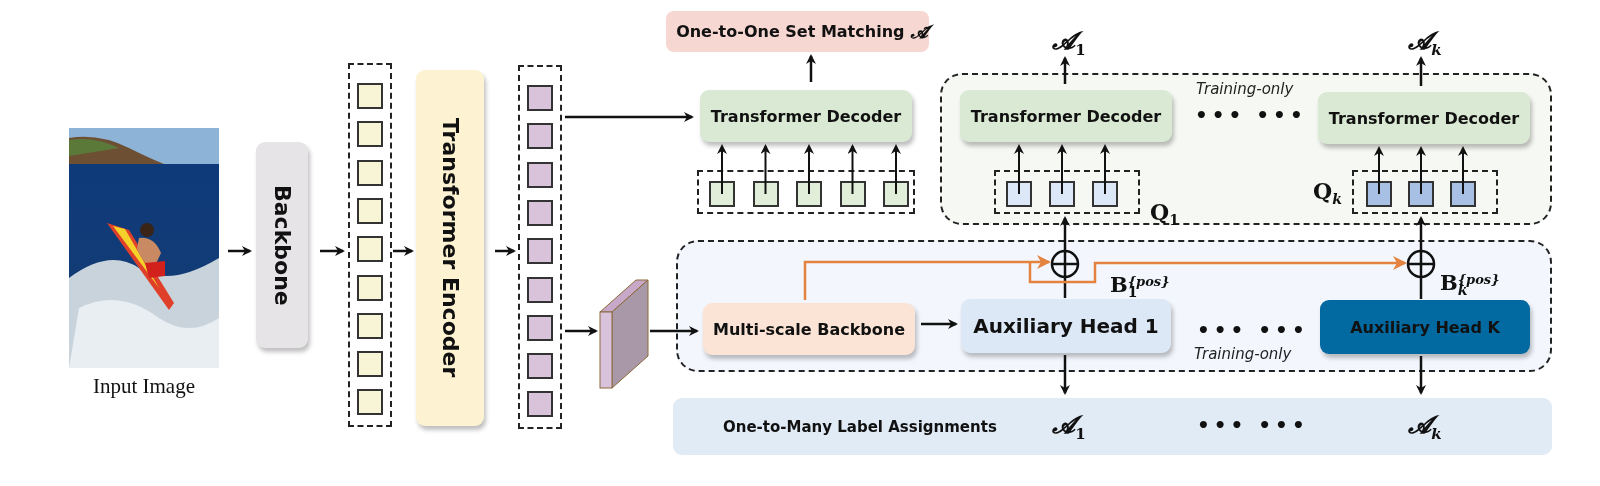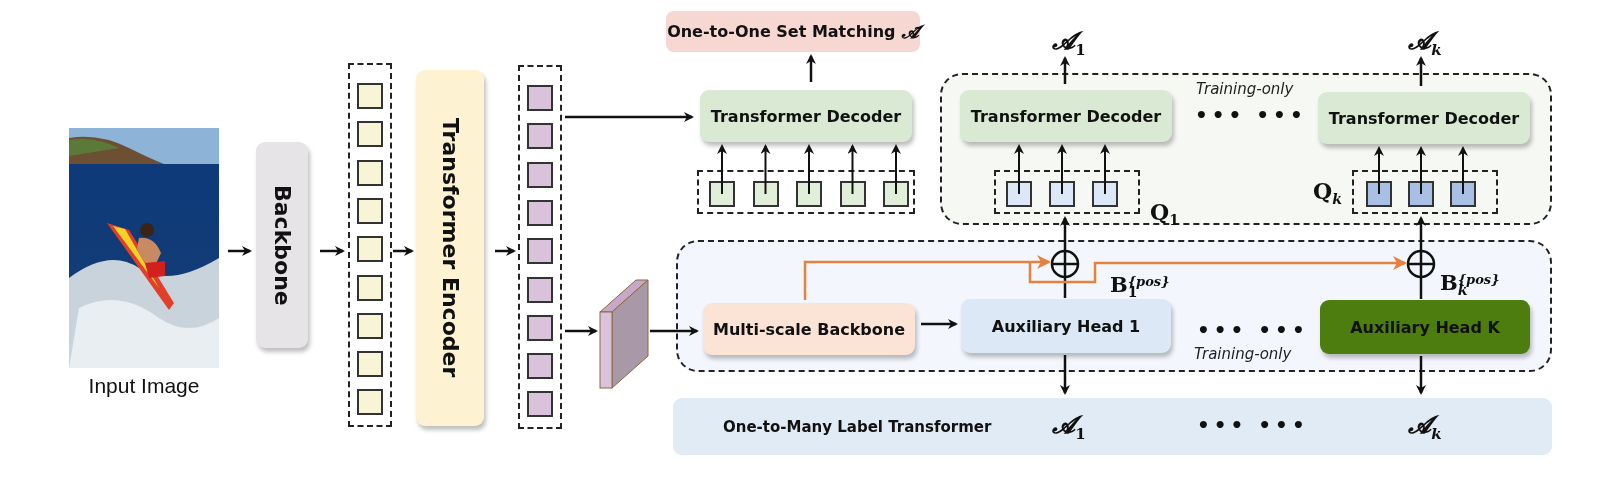--- a/index.html
+++ b/index.html
@@ -37,21 +37,21 @@
     <rect x="0" y="36" width="150" height="204" fill="url(#sea)"></rect>
     <path d="M0 150 Q40 120 70 140 Q100 160 150 130 L150 240 L0 240 Z" fill="#c9d3db"></path>
     <path d="M10 180 Q50 160 90 190 Q120 210 150 190 L150 240 L0 240 Z" fill="#e8eef2"></path>
     <path d="M38 95 L60 102 L105 175 L100 182 Z" fill="#e0402a"></path>
     <path d="M44 98 L56 101 L90 160 Z" fill="#f5d22a"></path>
     <circle cx="78" cy="102" r="7" fill="#3a2418"></circle>
     <path d="M70 110 Q85 108 92 125 L85 140 Q72 135 68 120 Z" fill="#c98a63"></path>
     <path d="M76 135 L96 133 L96 148 L80 150 Z" fill="#d2201c"></path>
   </svg>
 </div>
-<div class="abs" style="left:69px; top:374px; width:150px; text-align:center; font-family:Liberation Sans, sans-serif; font-size:21px; color:#111;">Input Image</div>
+<div class="abs" style="left:69px; top:374px; width:150px; text-align:center; font-family:Liberation Serif, serif; font-size:21px; color:#111;">Input Image</div>
 
 <div class="box" style="left:256px; top:142px; width:52px; height:206px; background:#e6e4e6;">
   <span class="vtext" style="font-size:22px;">Backbone</span>
 </div>
 
 <div class="dash" style="left:348px; top:63px; width:44px; height:364px;"></div>
 <div id="yellow-tokens">
     <div class="token" style="left: 357px; top: 83px; background: rgb(247, 245, 214);"></div>
     <div class="token" style="left: 357px; top: 121.3px; background: rgb(247, 245, 214);"></div>
     <div class="token" style="left: 357px; top: 159.6px; background: rgb(247, 245, 214);"></div>
@@ -79,21 +79,21 @@
     <div class="token" style="left: 527px; top: 353.1px; background: rgb(217, 195, 219);"></div>
     <div class="token" style="left: 527px; top: 391.4px; background: rgb(217, 195, 219);"></div>
   </div>
 
 <svg class="abs" style="left:598px; top:278px;" width="60" height="112">
   <polygon points="2,34 14,34 50,2 38,2" fill="#c8a8c8" stroke="#8a6a3a" stroke-width="1"></polygon>
   <polygon points="14,34 50,2 50,78 14,110" fill="#a898a8" stroke="#8a6a3a" stroke-width="1"></polygon>
   <rect x="2" y="34" width="12" height="76" fill="#d8c2dc" stroke="#8a6a3a" stroke-width="1"></rect>
 </svg>
 
-<div class="box" style="left:666px; top:11px; width:254px; height:41px; background:#f7d7d2; box-shadow:none; border-radius:8px; font-size:16px;">
+<div class="box" style="left:666px; top:11px; width:254px; height:41px; background:#f7d7d2; box-shadow:none; border-radius:8px; font-size:16px;padding-left:9px;">
   <span>One-to-One Set Matching</span>
   <span style="font-family:'DejaVu Serif', serif; font-style:italic; margin-left:6px; font-size:18px;">𝓐̃</span>
 </div>
 
 <div class="box" style="left:700px; top:90px; width:212px; height:52px; background:#d9e9d3; font-size:16px;">
   <span>Transformer Decoder</span>
 </div>
 <div class="dash" style="left:697px; top:170px; width:218px; height:44px;"></div>
 <div id="green-tokens">
     <div class="token" style="left: 709px; top: 181px; background: rgb(225, 238, 217);"></div>
@@ -141,36 +141,36 @@
   <span>𝓐</span><sub style="font-size:15px;">k</sub>
 </div>
 
 <div class="dash" style="left:676px; top:240px; width:876px; height:132px; border-radius:22px; background:#f3f7fd;"></div>
 <div class="italic-note" style="left:1194px; top:345px;">Training-only</div>
 <div class="dots" style="left:1197px; top:318px;">••• •••</div>
 
 <div class="box" style="left:703px; top:303px; width:212px; height:52px; background:#fbe4d6; font-size:16px;">
   <span>Multi-scale Backbone</span>
 </div>
-<div class="box" style="left:961px; top:299px; width:210px; height:54px; background:#dce8f6; font-size:16px;">
+<div class="box" style="left:961px; top:299px; width:210px; height:54px; background:#dce8f6; font-size:20px;">
   <span>Auxiliary Head 1</span>
 </div>
-<div class="box" style="left:1320px; top:300px; width:210px; height:54px; background:#4d7c0f; font-size:16px;">
+<div class="box" style="left:1320px; top:300px; width:210px; height:54px; background:#0369a1; font-size:16px;">
   <span>Auxiliary Head K</span>
 </div>
 
 <div class="mathb" style="left:1110px; top:272px; font-size:21px;">
   <span>B</span><span style="display:inline-block; vertical-align:middle; line-height:10px;"><sup style="font-size:13px; font-style:italic; display:block;">{pos}</sup><sub style="font-size:14px; display:block;">1</sub></span>
 </div>
 <div class="mathb" style="left:1440px; top:270px; font-size:21px;">
   <span>B</span><span style="display:inline-block; vertical-align:middle; line-height:10px;"><sup style="font-size:13px; font-style:italic; display:block;">{pos}</sup><sub style="font-size:14px; font-style:italic; display:block;">k</sub></span>
 </div>
 
 <div class="abs" style="left:673px; top:398px; width:879px; height:57px; background:#e0ebf6; border-radius:9px;"></div>
-<div class="abs" style="left:723px; top:418px; font-size:15px; font-weight:bold; color:#111;">One-to-Many Label Transformer</div>
+<div class="abs" style="left:723px; top:418px; font-size:15px; font-weight:bold; color:#111;">One-to-Many Label Assignments</div>
 <div class="math" style="left:1052px; top:410px; font-size:24px;">
   <span>𝓐</span><sub style="font-size:15px; font-style:normal;">1</sub>
 </div>
 <div class="dots" style="left:1197px; top:413px;">••• •••</div>
 <div class="math" style="left:1408px; top:410px; font-size:24px;">
   <span>𝓐</span><sub style="font-size:15px;">k</sub>
 </div>
 
 <svg class="overlay" width="1600" height="486">
   <defs>

